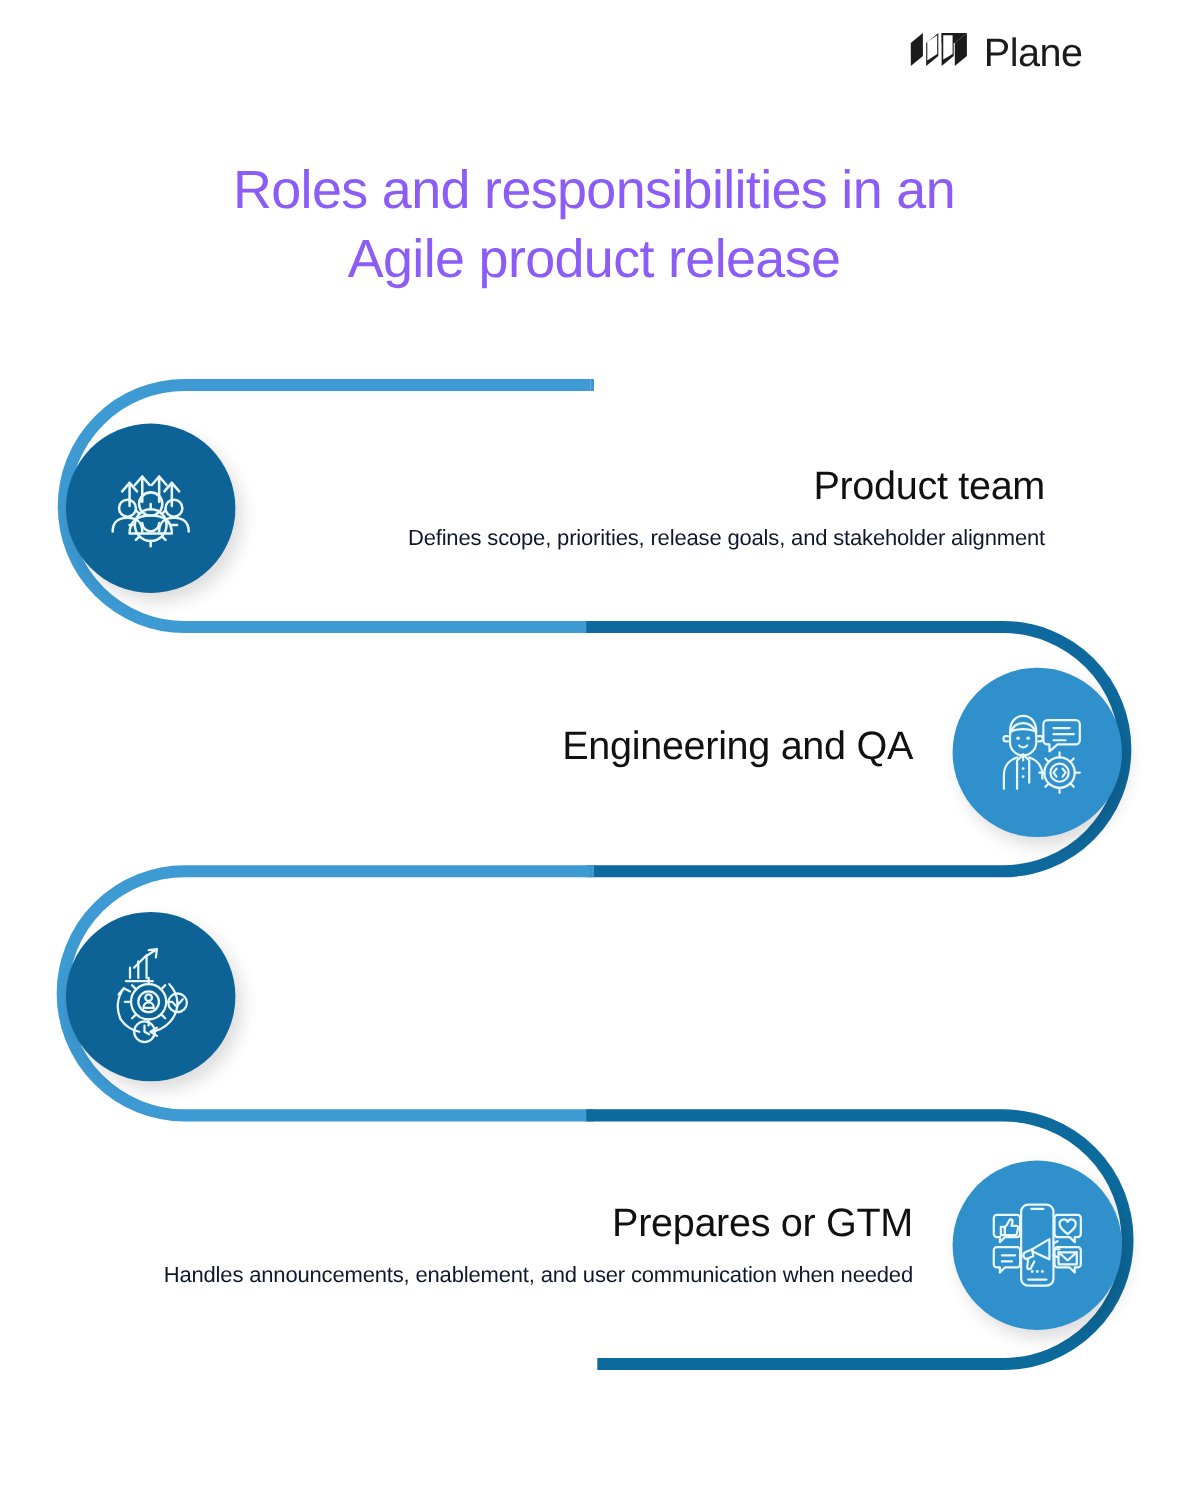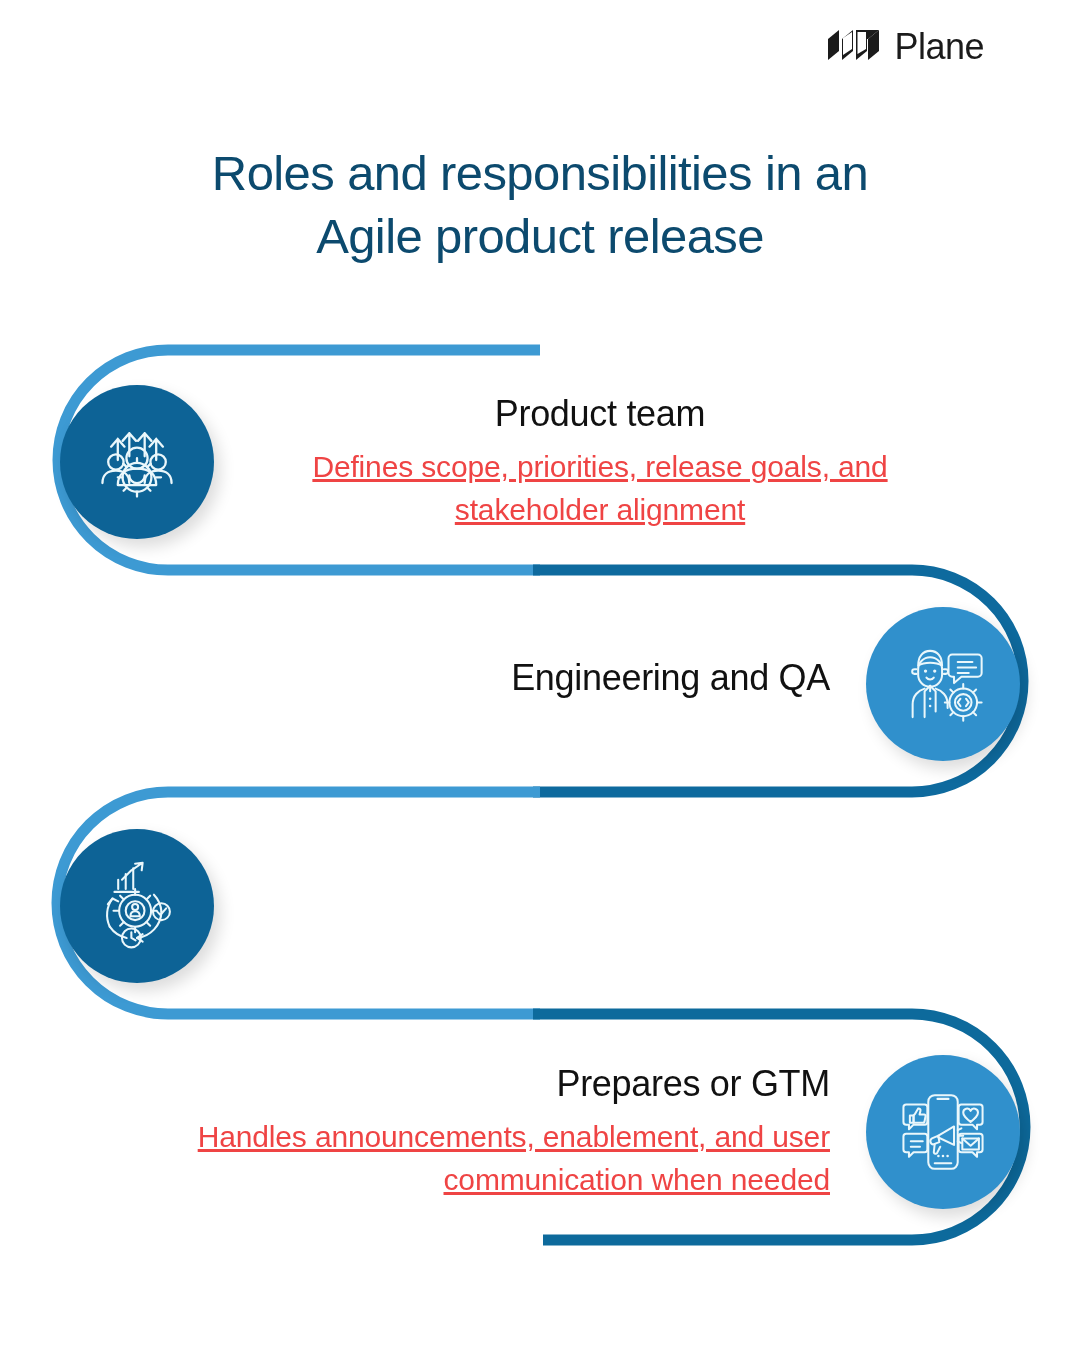--- a/index.html
+++ b/index.html
@@ -40,21 +40,21 @@
   
   .title {
     position: absolute;
     top: 142px;
     left: 0;
     width: 1080px;
     text-align: center;
     font-size: 49px;
     font-weight: 400;
     line-height: 1.28;
-    color: #0c4a6e;
+    color: #8b5cf6;
     letter-spacing: -0.6px;
   }
   .title span { display: block; }
 
   
   #track {
     position: absolute;
     left: 0;
     top: 0;
     width: 1080px;
@@ -87,38 +87,37 @@
     inset: 0;
     border-radius: 50%;
     display: flex;
     align-items: center;
     justify-content: center;
     box-shadow: 6px 8px 16px rgba(0,0,0,0.14);
   }
   .icon-circle svg { display: block; }
 
   .texts { flex: 1 1 auto; padding: 0 10px; }
-  .texts.left  { text-align: center;  padding-left: 36px; padding-right: 10px; }
+  .texts.left  { text-align: right;  padding-left: 36px; padding-right: 10px; }
   .texts.right { text-align: right; padding-right: 36px; padding-left: 10px; }
 
   .heading {
     font-size: 36px;
     font-weight: 400;
     color: #111111;
     line-height: 1.15;
     letter-spacing: -0.3px;
     margin-bottom: 12px;
   }
   .body {
-    font-size: 30px;
+    font-size: 20px;
     font-weight: 400;
-    color: #ef4444;
+    color: #0f172a;
     line-height: 1.42;
     letter-spacing: -0.15px;
-    text-decoration: underline;
   }
 </style>
 </head>
 <body>
 
 <div id="stage">
 
   <div class="brand">
     <span class="brand-mark">
       <svg width="56" height="34" viewBox="0 0 56 34">

